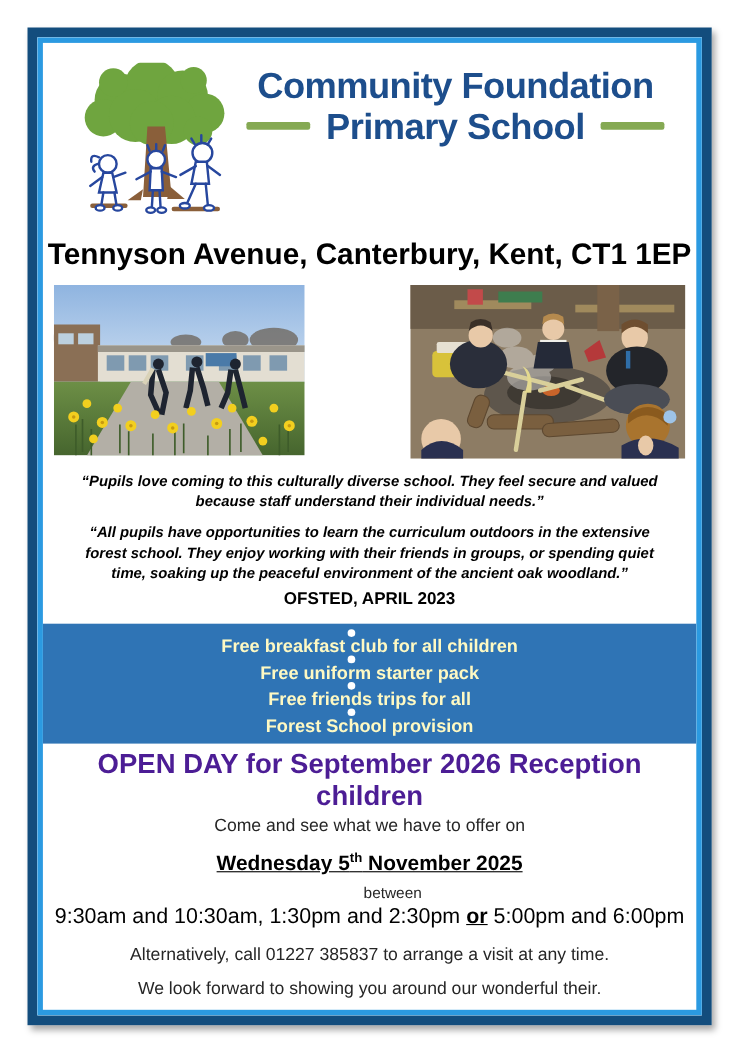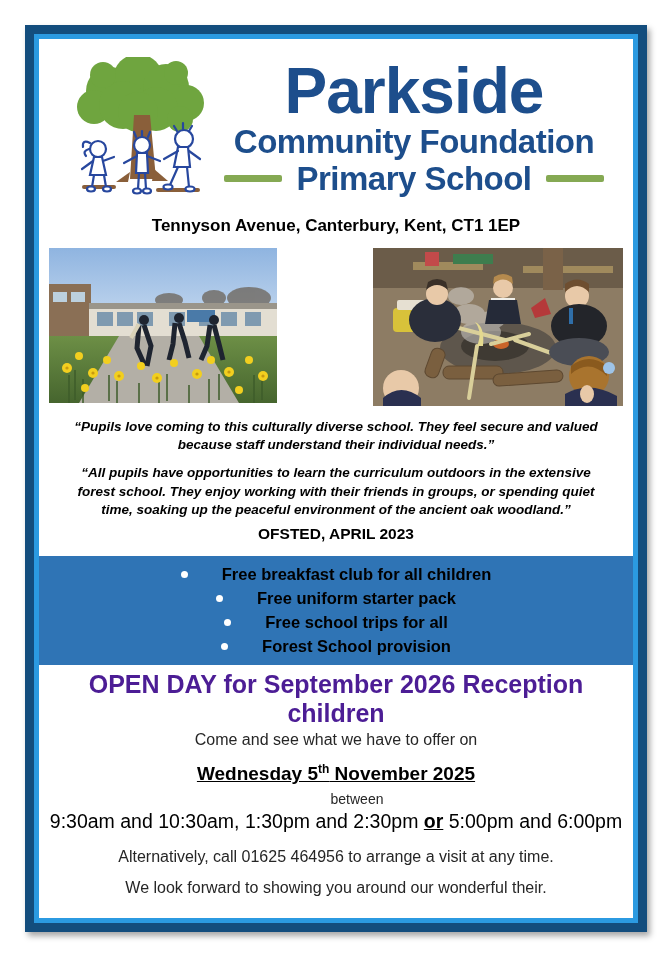--- a/index.html
+++ b/index.html
@@ -20,33 +20,33 @@
   
   .logo-row { display:flex; align-items:flex-start; justify-content:center; margin-top:18px; width:100%; }
   .logo-tree { width:150px; height:145px; margin-right:6px; flex:0 0 auto; }
   .logo-text { display:flex; flex-direction:column; align-items:center; padding-top:2px; }
   .logo-name { font-size:64px; font-weight:bold; color:#1d4e8c; line-height:1.0; letter-spacing:-1px; }
   .logo-line2 { font-size:33px; font-weight:bold; color:#1d4e8c; line-height:1.0; margin-top:2px; letter-spacing:-0.5px; }
   .logo-line3-row { display:flex; align-items:center; gap:14px; margin-top:4px; }
   .logo-dash { width:58px; height:7px; background:#85a953; border-radius:2px; }
   .logo-line3 { font-size:33px; font-weight:bold; color:#1d4e8c; line-height:1.0; letter-spacing:-0.5px; }
   
-  .address { margin-top:14px; font-size:17px; font-weight:bold; color:#000; text-align:center; }
+  .address { margin-top:14px; font-size:27px; font-weight:bold; color:#000; text-align:center; }
   
   .photos { margin-top:12px; width:574px; display:flex; justify-content:space-between; align-items:flex-start; }
   .photo { display:block; }
   
   .quote { margin-top:12px; width:548px; text-align:center; font-style:italic; font-weight:bold;
            font-size:13.5px; line-height:1.35; color:#000; }
   .quote.second { margin-top:10px; }
   .ofsted { margin-top:6px; font-size:15.5px; font-weight:bold; color:#000; text-align:center; }
   
   .banner { margin-top:13px; width:100%; background:#2f74b5; padding:6px 0 7px; }
   .banner ul { list-style:none; }
-  .bullet-row { display:flex; justify-content:center; align-items:center; height:24px; color:#000000; }
+  .bullet-row { display:flex; justify-content:center; align-items:center; height:24px; color:#fef9c3;flex-direction:column; }
   .bullet-dot { width:7px; height:7px; border-radius:50%; background:#fff; margin-right:34px; flex:0 0 auto; }
   .bullet-text { font-size:16.5px; font-weight:bold; }
   
   .openday-heading { margin-top:5px; font-size:25px; font-weight:bold; color:#4c1d95; text-align:center; }
   .intro { margin-top:3px; font-size:16px; color:#262626; text-align:center; }
   .date-line { margin-top:13px; font-size:19px; font-weight:bold; color:#000; text-align:center; text-decoration:underline; }
   .date-line sup { font-size:12px;text-align:center; }
   .between { margin-top:6px; font-size:14px; color:#262626; text-align:center;padding-left:42px; }
   .times { margin-top:3px; font-size:19.5px; color:#000; text-align:center; }
   .times .or { font-weight:bold; text-decoration:underline; }
@@ -100,21 +100,20 @@
           <circle cx="116" cy="82" r="9"></circle>
           <path d="M109 74 l-3 -5 M115 72 l0 -6 M121 74 l3 -5" fill="none"></path>
           <path d="M110 90 L106 110 L122 110 L120 90 Z"></path>
           <path d="M110 94 L96 102 M121 94 L132 102" fill="none"></path>
           <path d="M110 110 L102 128 M119 110 L121 130" fill="none"></path>
           <ellipse cx="100" cy="130" rx="4.5" ry="2.5"></ellipse>
           <ellipse cx="122" cy="132" rx="4.5" ry="2.5"></ellipse>
         </g>
       </svg>
       <div class="logo-text">
-        <div class="logo-name">Parkside</div>
         <div class="logo-line2">Community Foundation</div>
         <div class="logo-line3-row">
           <span class="logo-dash"></span>
           <span class="logo-line3">Primary School</span>
           <span class="logo-dash"></span>
         </div>
       </div>
     </div>
 
     <div class="address">Tennyson Avenue, Canterbury, Kent, CT1 1EP</div>
@@ -266,31 +265,31 @@
         <li class="bullet-row">
           <span class="bullet-dot"></span>
           <span class="bullet-text">Free breakfast club for all children</span>
         </li>
         <li class="bullet-row">
           <span class="bullet-dot"></span>
           <span class="bullet-text">Free uniform starter pack</span>
         </li>
         <li class="bullet-row">
           <span class="bullet-dot"></span>
-          <span class="bullet-text">Free school trips for all</span>
+          <span class="bullet-text">Free friends trips for all</span>
         </li>
         <li class="bullet-row">
           <span class="bullet-dot"></span>
           <span class="bullet-text">Forest School provision</span>
         </li>
       </ul>
     </div>
 
     <div class="openday-heading">OPEN DAY for September 2026 Reception children</div>
     <div class="intro">Come and see what we have to offer on</div>
     <div class="date-line"><span>Wednesday 5</span><sup>th</sup><span> November 2025</span></div>
     <div class="between">between</div>
     <div class="times"><span>9:30am and 10:30am, 1:30pm and 2:30pm </span><span class="or">or</span><span> 5:00pm and 6:00pm</span></div>
-    <div class="alt-line">Alternatively, call 01625 464956 to arrange a visit at any time.</div>
+    <div class="alt-line">Alternatively, call 01227 385837 to arrange a visit at any time.</div>
     <div class="look-line">We look forward to showing you around our wonderful their.</div>
 
   </div>
 </div>
 
 </body></html>

